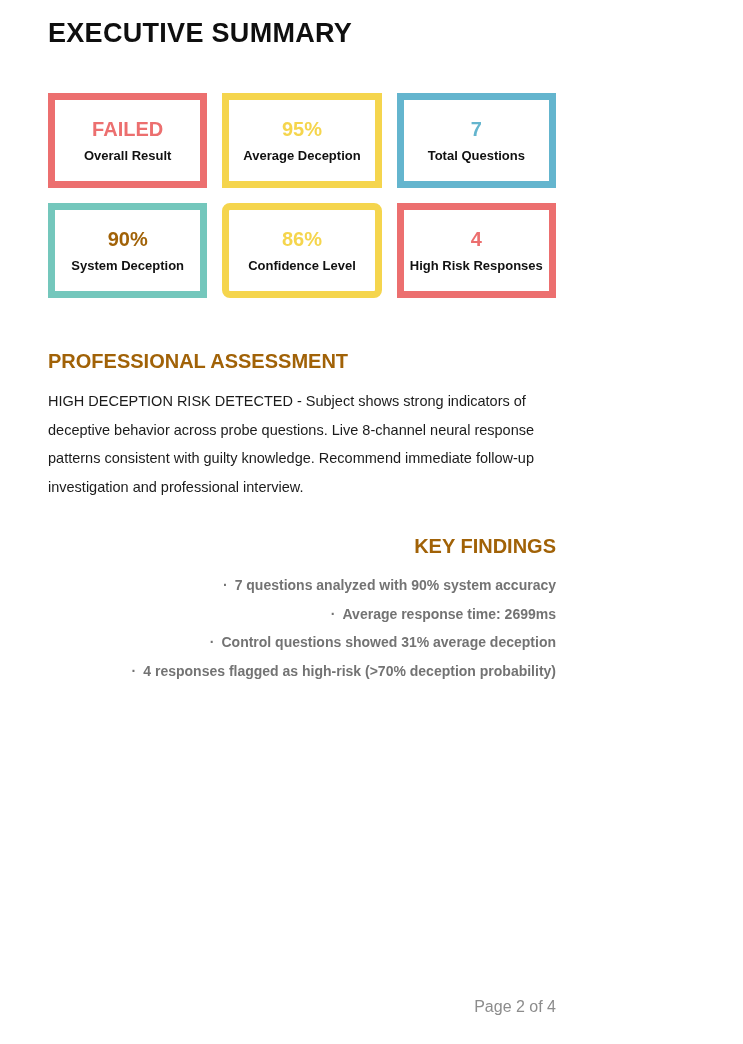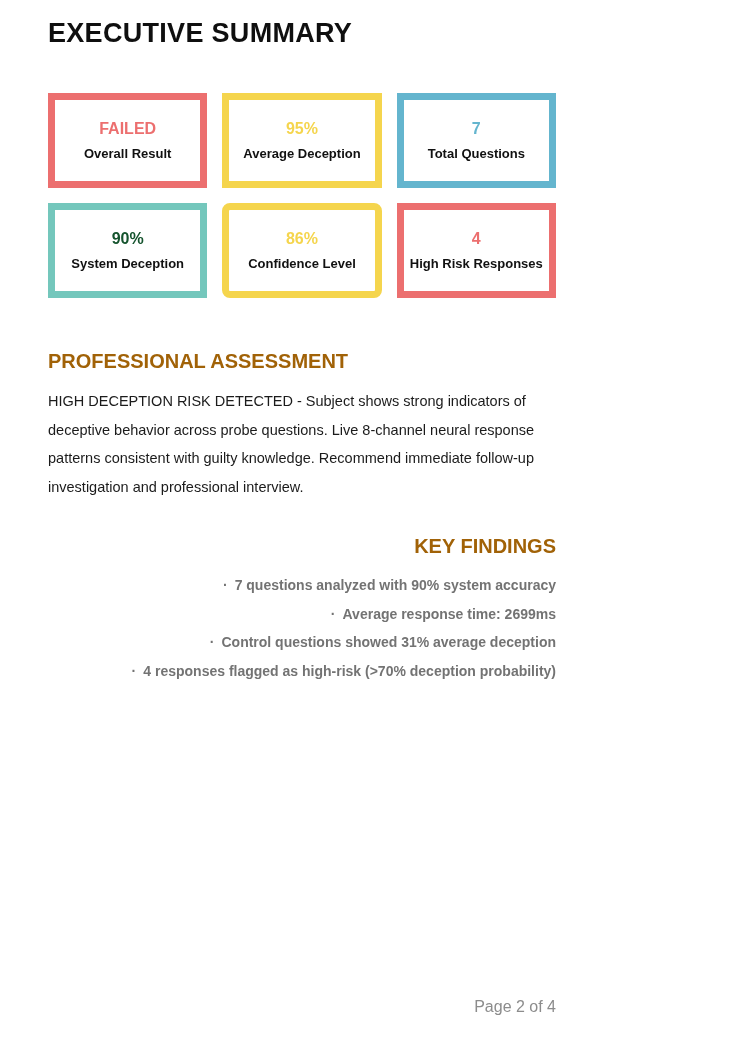--- a/index.html
+++ b/index.html
@@ -32,21 +32,21 @@
     height: 95px;
     background: #ffffff;
     border: 7px solid #cccccc; 
     display: flex;
     flex-direction: column;
     align-items: center;
     justify-content: center;
     gap: 10px;
   }
   .stat-value {
-    font-size: 16px;
+    font-size: 20px;
     font-weight: 700;
     line-height: 1;
   }
   .stat-label {
     font-size: 13px;
     font-weight: 700;
     color: #111111;
     line-height: 1;
     text-align: center;
   }
@@ -107,21 +107,21 @@
       </div>
       <div class="stat-card" style="border-color: rgb(245, 213, 77);">
         <div class="stat-value" style="color: rgb(245, 213, 77);">95%</div>
         <div class="stat-label">Average Deception</div>
       </div>
       <div class="stat-card" style="border-color: rgb(100, 181, 206);">
         <div class="stat-value" style="color: rgb(100, 181, 206);">7</div>
         <div class="stat-label">Total Questions</div>
       </div>
       <div class="stat-card" style="border-color: rgb(116, 199, 188);">
-        <div class="stat-value" style="color: #14532d; text-align: center;">90%</div>
+        <div class="stat-value" style="color: #a16207; text-align: center;">90%</div>
         <div class="stat-label">System Deception</div>
       </div>
       <div class="stat-card" style="border-color: rgb(245, 213, 77); border-radius: 8px;">
         <div class="stat-value" style="color: rgb(245, 213, 77);">86%</div>
         <div class="stat-label">Confidence Level</div>
       </div>
       <div class="stat-card" style="border-color: rgb(236, 111, 111);">
         <div class="stat-value" style="color: rgb(236, 111, 111);">4</div>
         <div class="stat-label">High Risk Responses</div>
       </div>

